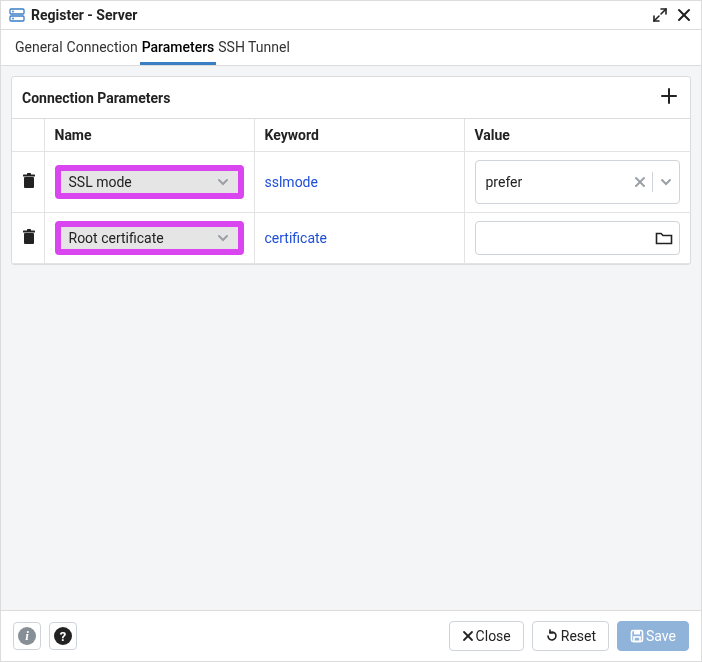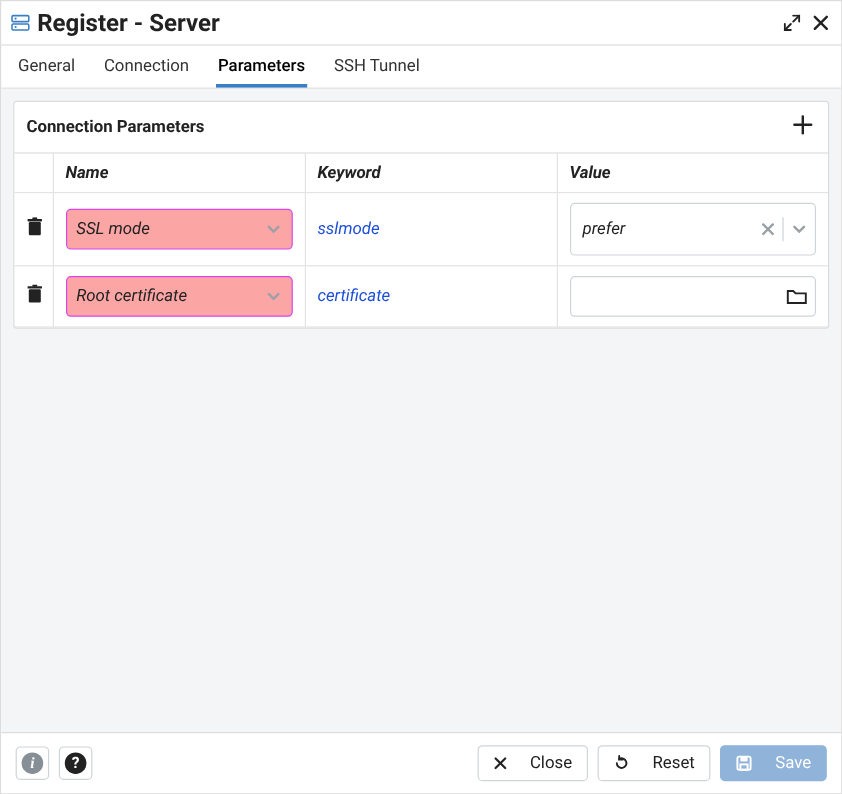--- a/index.html
+++ b/index.html
@@ -18,32 +18,31 @@
   }
   
   .titlebar {
     display: flex;
     align-items: center;
     padding: 6px 10px 6px 8px;
     border-bottom: 1px solid #dcdcdc;
   }
   .titlebar .title {
     font-weight: 700;
-    font-size: 20px;
+    font-size: 14px;
     flex: 1;
     display: flex;
     align-items: center;
     gap: 6px;
   }
   .titlebar .icons { display: flex; gap: 10px; align-items:center; }
   .svg-icon { display:inline-flex; align-items:center; justify-content:center; }
   
   .tabs {
     display: flex;
-    gap: 20px;
     padding: 0 12px;
     border-bottom: 1px solid #dcdcdc;
     height: 36px;
     align-items: center;
   }
   .tab {
     padding: 8px 2px 9px 2px;
     color: #333;
     cursor: pointer;
     position: relative;
@@ -81,36 +80,35 @@
   .panel-header .spacer { flex: 1; }
   .add-btn { cursor: pointer; padding:2px; }
   .table { width: 100%; border-collapse: collapse; table-layout: fixed; }
   .table th, .table td {
     text-align: left;
     padding: 8px 10px;
     border-bottom: 1px solid #e3e3e3;
     border-right: 1px solid #e3e3e3;
     font-size: 14px;
     vertical-align: middle;
-    font-style: italic;
   }
   .table th:last-child, .table td:last-child { border-right: none; }
   .table th { font-weight: 700; }
   .col-del { width: 32px; }
   .col-name { width: 210px; }
   .col-key  { width: 210px; }
   .del-btn { cursor: pointer; display:inline-flex; }
   .select {
     display: flex;
     align-items: center;
-    border: 1px solid #d946ef;
+    border: 6px solid #d946ef;
     border-radius: 4px;
     height: 34px;
     padding: 0 8px;
-    background: #fca5a5;
+    background: #e5e5e5;
   }
   .select .sel-label { flex:1; }
   .select .chev { color:#868e96; display:flex; }
   .val-select {
     display:flex; align-items:center;
     border: 1px solid #cfd4da;
     border-radius: 4px;
     height: 44px;
     padding: 0 6px 0 10px;
     background: #fff;
@@ -150,21 +148,21 @@
   }
   .circ-inner {
     width: 18px; height:18px; border-radius:50%;
     display:flex; align-items:center; justify-content:center;
     font-weight:700; font-size:13px;
   }
   .info-inner { background:#868e96; color:#fff; font-family:Georgia,serif; font-style:italic;}
   .help-inner { background:#222; color:#fff; }
   .footer .spacer { flex:1; }
   .btn {
-    display:inline-flex; align-items:center; gap:19px;
+    display:inline-flex; align-items:center; gap:2px;
     border:1px solid #cfd4da;
     border-radius:4px;
     padding: 6px 12px;
     background:#fff;
     cursor:pointer;
     font-size:14px;
     color:#222;
   }
   .btn.primary {
     background:#8fb3d9;

